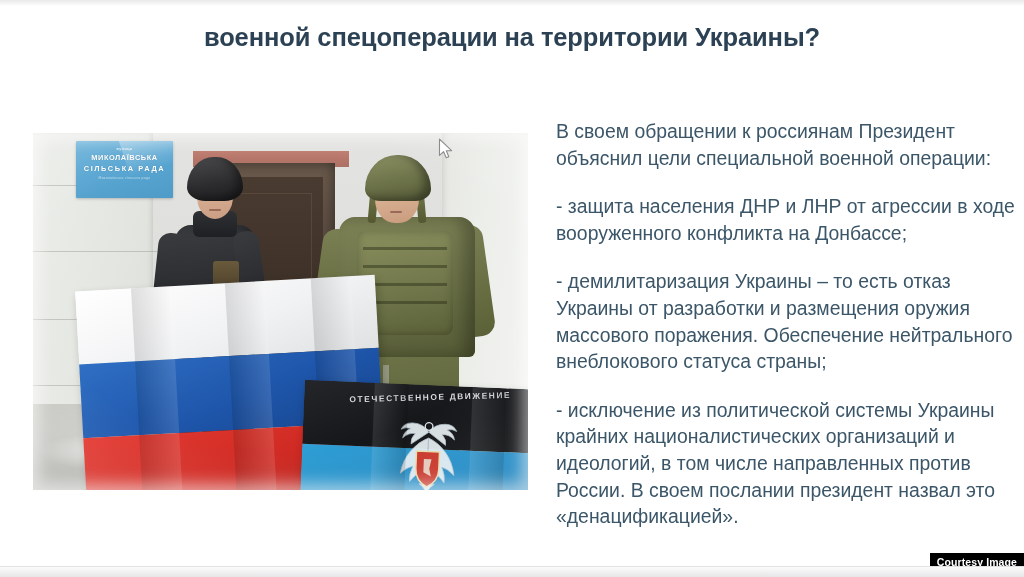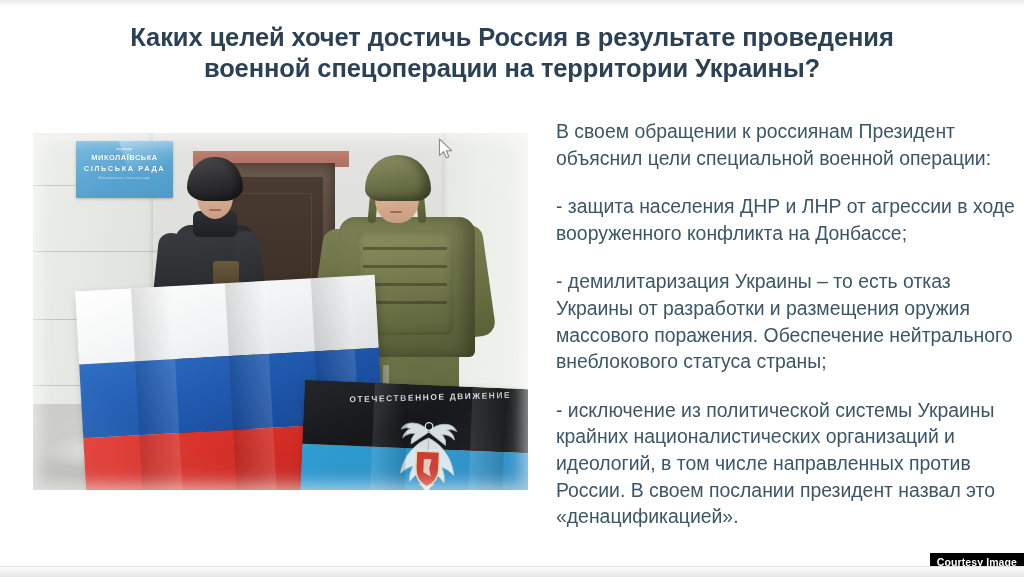--- a/index.html
+++ b/index.html
@@ -406,21 +406,20 @@
   }
 </style>
 </head>
 <body>
 
 <div id="slide">
 
   <div class="top-strip"></div>
 
   <div class="title-block">
-    <div class="title-line">Каких целей хочет достичь Россия в результате проведения</div>
     <div class="title-line">военной спецоперации на территории Украины?</div>
   </div>
 
   <div class="photo">
     <div class="photo-inner">
 
       <div class="wall"></div>
       <div class="wall-panel-left"></div>
       <div class="wall-seam" style="top:52px"></div>
       <div class="wall-seam" style="top:118px"></div>

